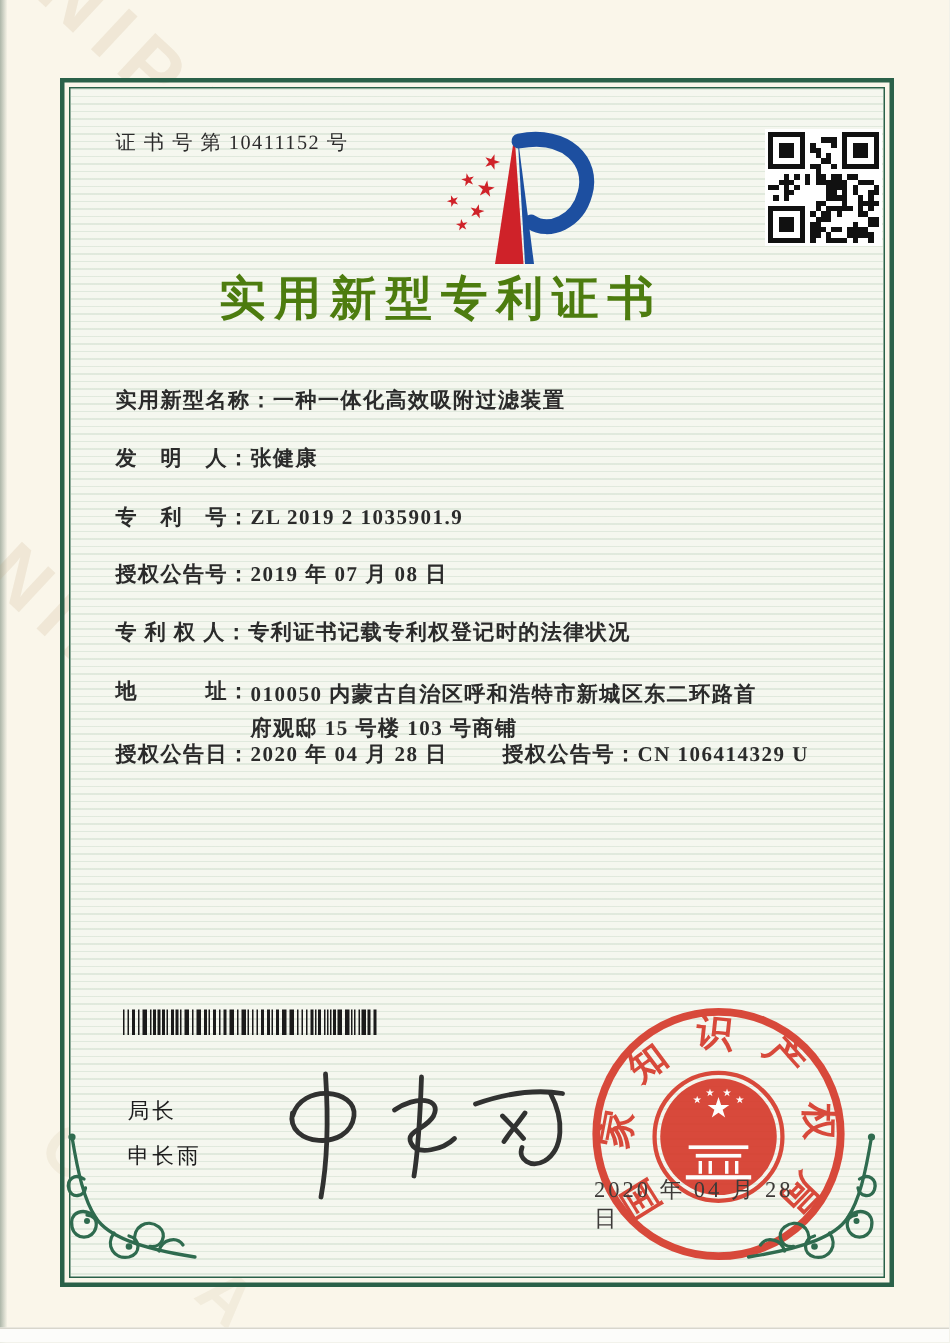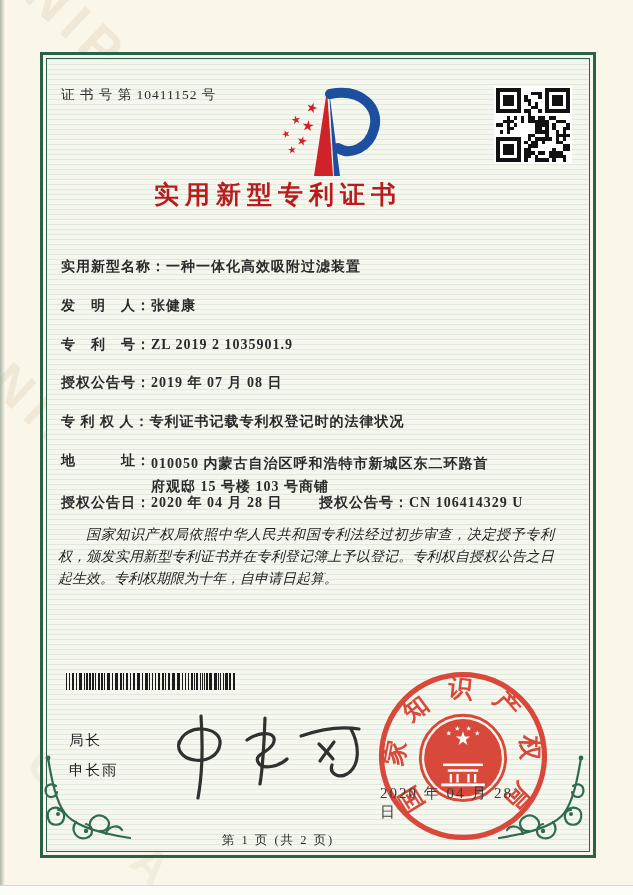--- a/index.html
+++ b/index.html
@@ -14,26 +14,26 @@
   .wm{position:absolute;font-family:"Liberation Sans","DejaVu Sans",sans-serif;font-weight:bold;
       color:rgba(196,168,128,.18);letter-spacing:9px;transform:rotate(43deg);white-space:nowrap;pointer-events:none;}
   .wm1{font-size:54px;left:-28px;top:-8px;}
   .wm2{font-size:52px;left:398px;top:268px;}
   .wm3{font-size:52px;left:-62px;top:380px;}
   .wm4{font-size:46px;left:10px;top:792px;color:rgba(196,168,128,.13);}
   .frame-outer{position:absolute;left:40px;top:52px;width:550px;height:800px;border:3px solid var(--border-green);}
   .frame-inner{position:absolute;left:3px;top:3px;right:3px;bottom:3px;border:1px solid var(--border-green);background:var(--inner-bg);}
   .guilloche{position:absolute;left:0;top:0;right:0;bottom:0;
       background:repeating-linear-gradient(180deg,rgba(141,178,148,.20) 0px,rgba(141,178,148,.20) 1px,rgba(255,255,255,0) 1px,rgba(255,255,255,0) 5px);}
-  .content{position:absolute;left:28px;top:52px;width:500px;height:800px;}
+  .content{position:absolute;left:44px;top:52px;width:500px;height:800px;}
   .cert-no{position:absolute;left:33px;top:34px;font-size:13.5px;color:var(--ink);letter-spacing:1px;}
   .logo{position:absolute;left:222px;top:34px;}
   .qr{position:absolute;left:466px;top:34px;width:74px;height:74px;background:#fff;padding:2px;}
-  .title{position:absolute;left:0;top:126px;width:100%;text-align:center;font-size:25px;font-weight:bold;
-      color:#b91c1c;letter-spacing:6px;}
+  .title{position:absolute;left:0;top:126px;width:100%;text-align:center;font-size:31px;font-weight:bold;
+      color:#4d7c0f;letter-spacing:6px;}
   .fields{position:absolute;left:33px;top:200px;width:492px;font-size:14px;color:var(--ink);}
   .frow{position:absolute;left:0;white-space:nowrap;font-weight:bold;}
   .flabel{display:inline-block;letter-spacing:1px;}
   .fvalue{letter-spacing:1px;}
   .addr-val{display:inline-block;white-space:normal;width:345px;vertical-align:top;line-height:23px;}
   .grant2{position:absolute;left:258px;top:0;}
   .body-text{position:absolute;left:30px;top:472px;width:496px;font-size:14px;line-height:22px;
       color:#222;font-style:italic;text-align:justify;}
   .body-text p{margin:0;text-indent:2em;}
   .barcode{position:absolute;left:38px;top:621px;width:172px;height:17px;display:flex;align-items:stretch;}
@@ -247,21 +247,20 @@
       </div>
       <div class="frow" style="top:242px">
         <span class="flabel">授权公告日：</span><span class="fvalue">2020 年 04 月 28 日</span>
         <span class="grant2">
           <span class="flabel">授权公告号：</span><span class="fvalue">CN 106414329 U</span>
         </span>
       </div>
     </div>
 
     <div class="body-text">
-      <p>国家知识产权局依照中华人民共和国专利法经过初步审查，决定授予专利权，颁发实用新型专利证书并在专利登记簿上予以登记。专利权自授权公告之日起生效。专利权期限为十年，自申请日起算。</p>
     </div>
 
     <div class="barcode" id="barcode">
         <div style="width: 1px; margin-right: 2px;"></div>
         <div style="width: 1px; margin-right: 2px;"></div>
         <div style="width: 2px; margin-right: 2px;"></div>
         <div style="width: 1px; margin-right: 2px;"></div>
         <div style="width: 3px; margin-right: 2px;"></div>
         <div style="width: 1px; margin-right: 1px;"></div>
         <div style="width: 2px; margin-right: 1px;"></div>
@@ -350,21 +349,20 @@
           <rect x="-7" y="17" width="2.4" height="9"></rect>
           <rect x="4.6" y="17" width="2.4" height="9"></rect>
           <rect x="11.6" y="17" width="2.4" height="9"></rect>
           <rect x="-23" y="27" width="46" height="3"></rect>
         </g>
       </g>
     </svg>
 
     <div class="seal-date">2020 年 04 月 28 日</div>
 
-    <div class="page-info">第 1 页 (共 2 页)</div>
   </div>
 
   <svg class="corner corner-bl" width="95" height="95" viewBox="0 0 95 95">
     <g fill="none" stroke="#2f6b4f" stroke-width="2.2" stroke-linecap="round">
       <path d="M 6 6 C 10 30 14 48 22 60 C 30 72 50 80 88 86"></path>
       <path d="M 22 60 C 14 52 4 56 6 66 C 8 75 20 75 22 66 C 23 61 20 58 16 58"></path>
       <path d="M 34 70 C 28 78 34 88 44 86 C 52 84 52 74 44 72"></path>
       <path d="M 48 76 C 46 66 56 60 64 66 C 70 71 66 80 58 79"></path>
       <path d="M 14 34 C 8 30 2 34 4 41 C 6 47 14 46 15 40"></path>
       <path d="M 64 82 C 66 74 76 72 80 78"></path>

